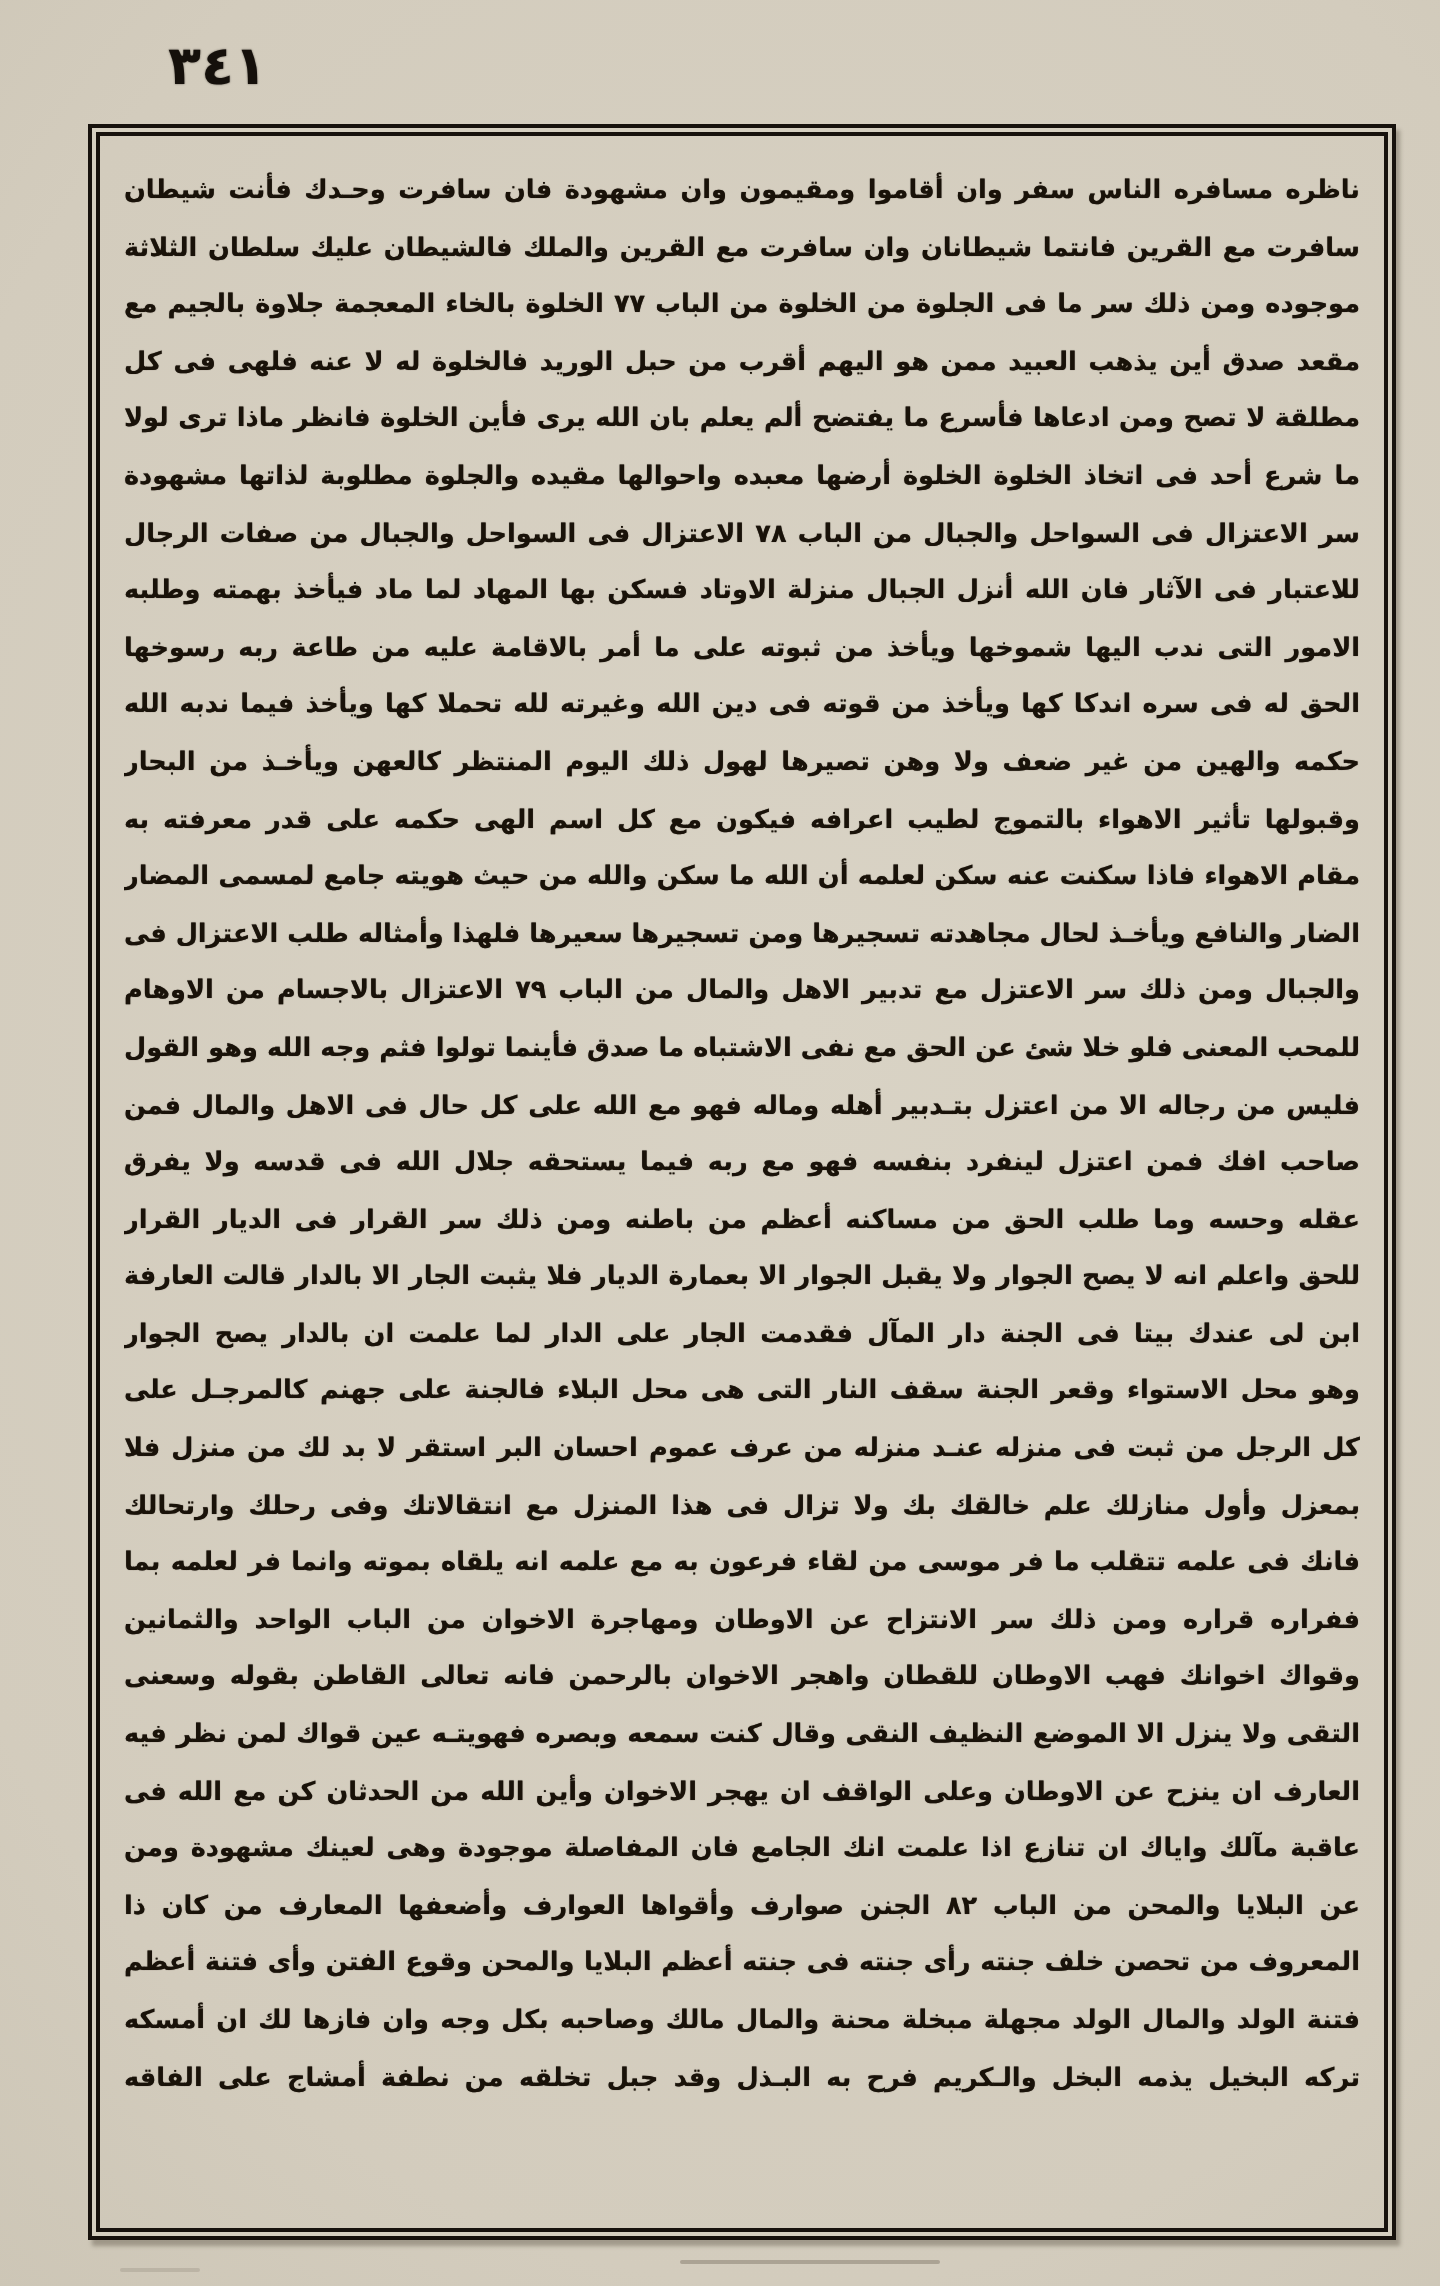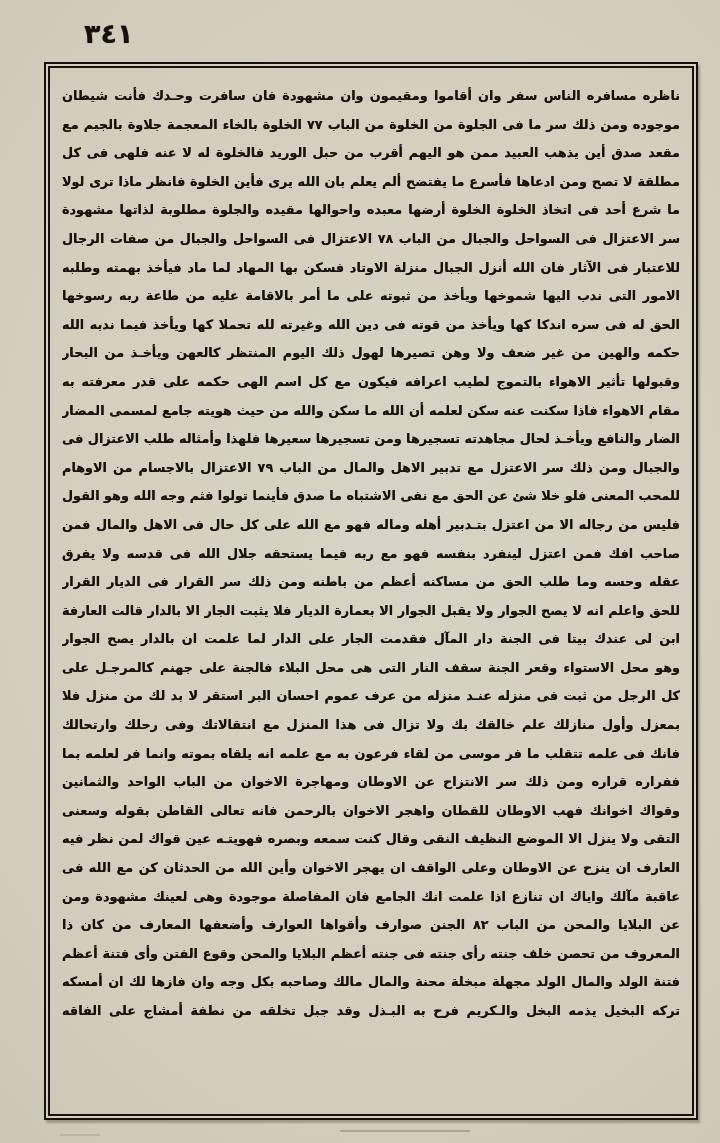--- a/index.html
+++ b/index.html
@@ -41,20 +41,21 @@
   .scan-mark.m2 { left: 60px;  top: 1134px; width: 40px;  opacity:.25; }
 </style>
 </head>
 <body>
 
 <div class="page-number">٣٤١</div>
 
 <div class="frame">
   <div class="textblock" id="textblock">
       <div class="line">ناظره مسافره الناس سفر وان أقاموا ومقيمون وان مشهودة فان سافرت وحـدك فأنت شيطان وان</div>
+      <div class="line">سافرت مع القرين فانتما شيطانان وان سافرت مع القرين والملك فالشيطان عليك سلطان الثلاثة</div>
       <div class="line">موجوده ومن ذلك سر ما فى الجلوة من الخلوة من الباب ٧٧ الخلوة بالخاء المعجمة جلاوة بالجيم مع الحق فى</div>
       <div class="line">مقعد صدق أين يذهب العبيد ممن هو اليهم أقرب من حبل الوريد فالخلوة له لا عنه فلهى فى كل شئ كنه فالخلوة</div>
       <div class="line">مطلقة لا تصح ومن ادعاها فأسرع ما يفتضح ألم يعلم بان الله يرى فأين الخلوة فانظر ماذا ترى لولا طلب الجلوة</div>
       <div class="line">ما شرع أحد فى اتخاذ الخلوة الخلوة أرضها معبده واحوالها مقيده والجلوة مطلوبة لذاتها مشهودة بسمائها ومن ذلك</div>
       <div class="line">سر الاعتزال فى السواحل والجبال من الباب ٧٨ الاعتزال فى السواحل والجبال من صفات الرجال بطالب ذلك</div>
       <div class="line">للاعتبار فى الآثار فان الله أنزل الجبال منزلة الاوتاد فسكن بها المهاد لما ماد فيأخذ بهمته وطلبه الاعلى والانفس من</div>
       <div class="line">الامور التى ندب اليها شموخها ويأخذ من ثبوته على ما أمر بالاقامة عليه من طاعة ربه رسوخها ويأخـذ من تجلى</div>
       <div class="line">الحق له فى سره اندكا كها ويأخذ من قوته فى دين الله وغيرته لله تحملا كها ويأخذ فيما ندبه الله اليه من اللين لمن هو تحت</div>
       <div class="line">حكمه والهين من غير ضعف ولا وهن تصيرها لهول ذلك اليوم المنتظر كالعهن ويأخـذ من البحار اتساعها الا خلافه</div>
       <div class="line">وقبولها تأثير الاهواء بالتموج لطيب اعرافه فيكون مع كل اسم الهى حكمه على قدر معرفته به وعلمه فتقوم له الاسماء</div>

